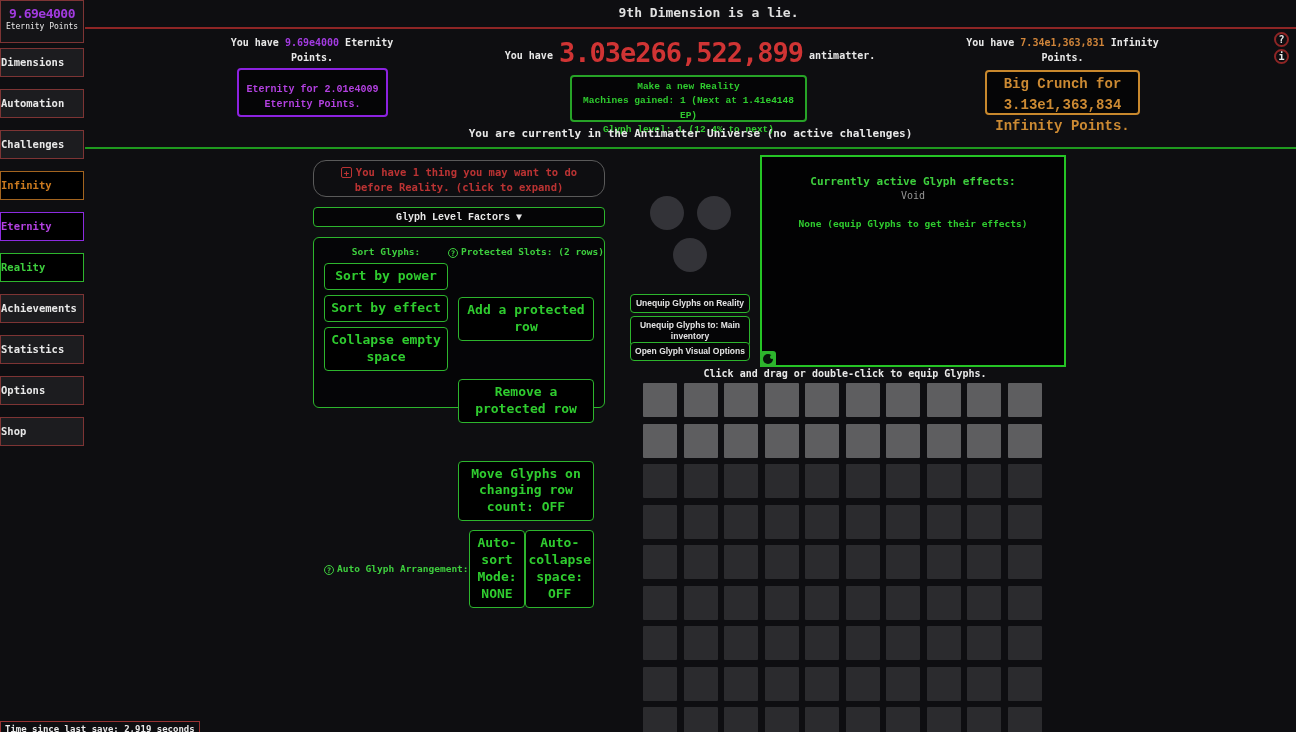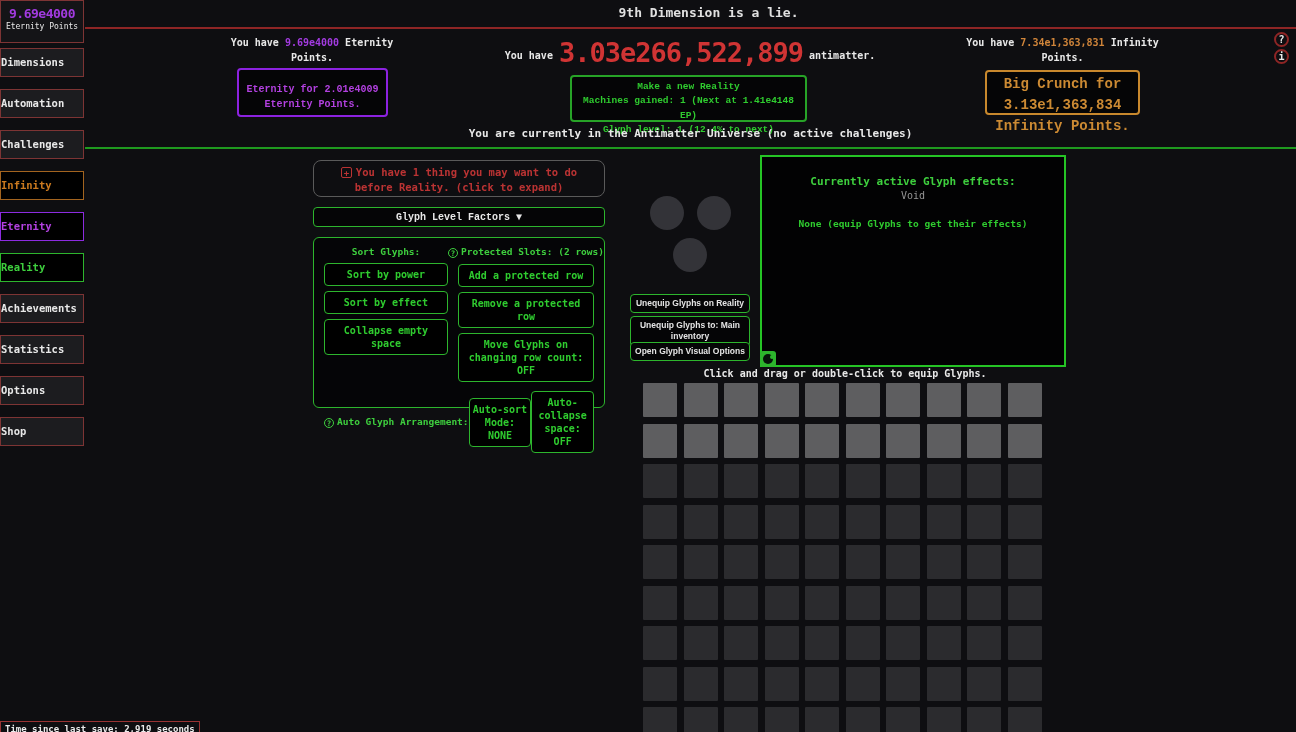--- a/index.html
+++ b/index.html
@@ -51,37 +51,37 @@
   .help-circle { position:absolute; right:7px; width:15px; height:15px; border:2px solid #8e2525;
                  border-radius:50%; color:#e8e8e8; font-size:10px; font-weight:bold;
                  text-align:center; line-height:12px; cursor:pointer; background:#0e0e11; }
   .hc-q { top:32px; } .hc-i { top:49px; }
 
   .universe-status { position:absolute; left:85px; right:0; top:127px; text-align:center;
                      color:#e8e8e8; font-size:11px; font-weight:bold; }
 
   
   .todo-box { position:absolute; left:313px; top:160px; width:292px; height:37px;
-              border:1px solid #5a5a5a; border-radius:8px; color:#bb3333; font-size:10.5px;
+              border:1px solid #5a5a5a; border-radius:13px; color:#bb3333; font-size:10.5px;
               font-weight:bold; text-align:center; padding:4px 10px; line-height:1.4; cursor:pointer; }
   .expand-icon { display:inline-block; border:1px solid #bb3333; border-radius:2px; width:11px; height:11px;
                  line-height:10px; font-size:9px; margin-right:4px; vertical-align:0px; }
   .btn-factors { position:absolute; left:313px; top:207px; width:292px; height:20px;
                  border:1px solid #2db52d; border-radius:4px; color:#e8e8e8; font-size:10px;
                  line-height:17px; }
   .options-panel { position:absolute; left:313px; top:237px; width:292px; height:171px;
                    border:1px solid #2db52d; border-radius:6px; background:#050507; padding:8px 10px; }
   .op-grid { display:flex; justify-content:space-between; }
   .op-col { display:flex; flex-direction:column; align-items:center; }
-  .op-col-l { width:124px; } .op-col-r { width:136px; }
+  .op-col-l { width:124px; } .op-col-r { width:136px;gap:33px; }
   .op-header { color:#3ecf3e; font-size:9.5px; font-weight:bold; margin-bottom:6px; white-space:nowrap; }
   .qmark { display:inline-block; width:10px; height:10px; border:1px solid #3ecf3e; border-radius:50%;
            font-size:7.5px; line-height:9px; text-align:center; margin-right:3px; vertical-align:-1px; cursor:pointer; }
   .g-btn { border:1px solid #2db52d; border-radius:4px; background:#000; color:#2fcc2f;
-           font-size:10px; font-weight:bold; width:100%; padding:4px 2px; margin-bottom:5px;
+           font-size:13px; font-weight:bold; width:100%; padding:4px 2px; margin-bottom:5px;
            line-height:1.3; cursor:pointer; font-family:inherit; text-align:center; }
   .op-auto { display:flex; flex-direction:row; align-items:center; margin-top:4px; }
   .op-auto .g-btn { width:128px; }
 
   
   .glyph-slot-circle { position:absolute; width:34px; height:34px; border-radius:50%; background:#333338; cursor:pointer; }
   .unequip-btn { position:absolute; left:630px; width:120px; border:1px solid #2db52d; border-radius:4px;
                  background:#050506; color:#e4e4e4; font-size:8.5px; font-weight:bold; text-align:center;
                  line-height:1.35; cursor:pointer; padding:3px 2px; }
   .effects-panel { position:absolute; left:760px; top:155px; width:306px; height:212px;

